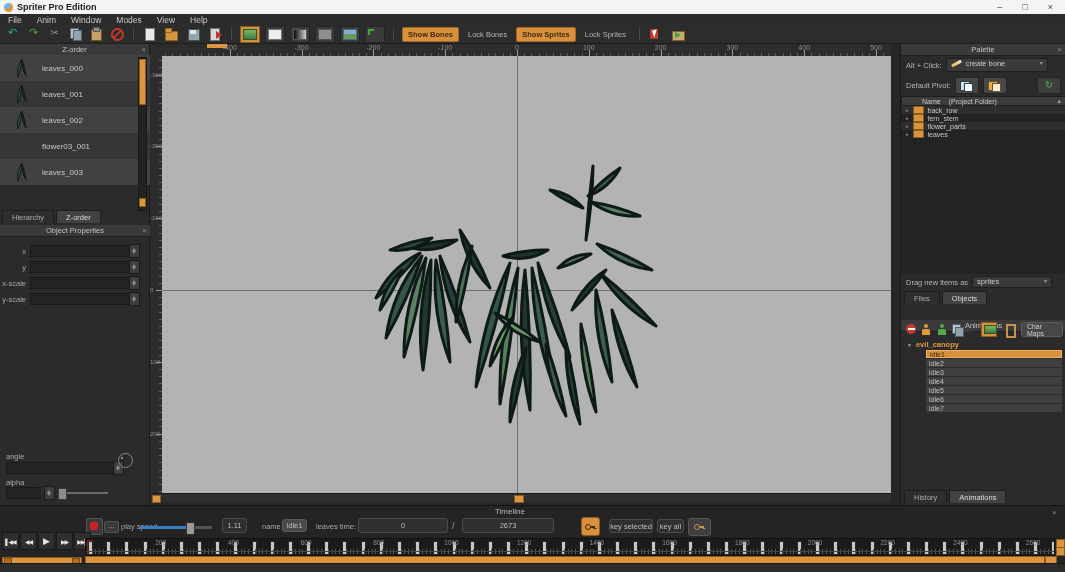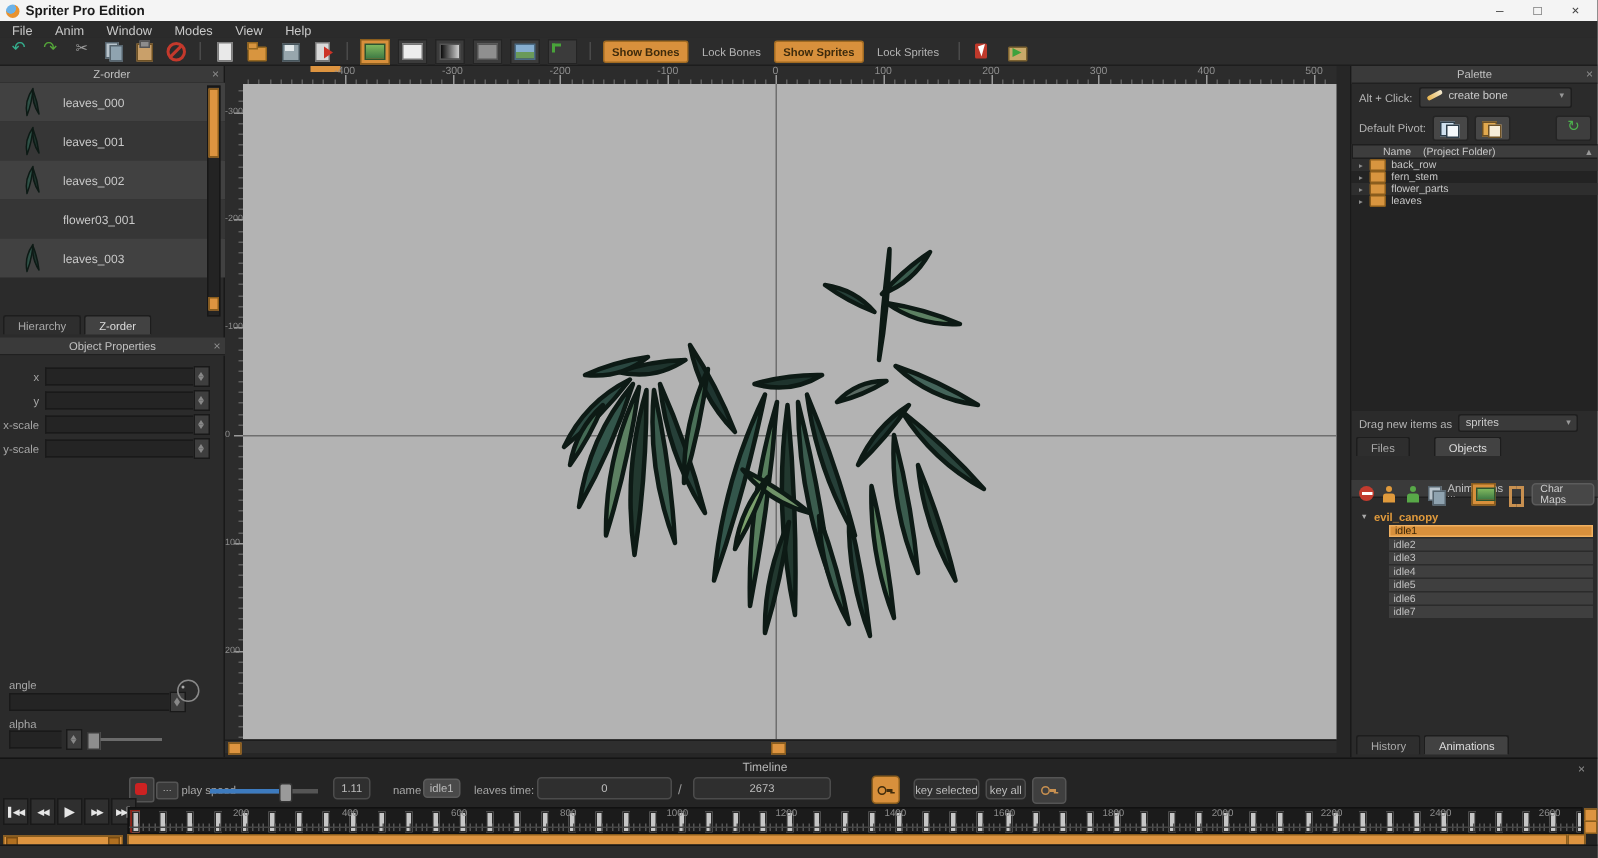--- a/index.html
+++ b/index.html
@@ -121,21 +121,21 @@
   .pv-b::before{background:#e2a94e;border-color:#6e5124}.pv-b::after{left:8px;top:5px;width:7px;height:7px;background:#f6ecd8;border:1px solid #6e5124}
   #refresh-btn{margin-left:auto;width:22px;height:15px;background:#3e3e3e;border:1px solid #242424;border-radius:2px;color:#4db04d;font-size:10px;line-height:14px;text-align:center}
   #tree-header{left:0;top:52px;width:165px;height:10px;background:#3d3d3d;border:1px solid #1e1e1e;box-sizing:border-box;display:flex;align-items:center;font-size:7px;color:#c8c8c8}
   #tree-body{left:0;top:62px;width:165px;height:168px;background:#232323}
   .tree-row{height:8px;display:flex;align-items:center;font-size:7px;color:#c6c6c6;padding-left:5px;gap:4px}
   .tree-row:nth-child(odd){background:#2e2e2e}
   .tree-caret{color:#8d8d8d;font-size:5px}
   .folder-ic{width:9px;height:6px;background:#d8953f;border:1px solid #8a5d1d;border-radius:1px}
   #drag-row{left:5px;top:232px;display:flex;align-items:center;font-size:7.5px;color:#b5b5b5}
   #drag-dd{width:80px;height:12px;margin-left:4px}
-  #pal-tabs{left:3px;top:247px;display:flex;gap:16px}
+  #pal-tabs{left:3px;top:247px;display:flex;gap:2px}
   #anim-panel-title{left:0;top:264px;width:165px}
   #anim-toolbar{left:4px;top:278px;width:158px;height:15px;display:flex;align-items:center;gap:4px}
   .aic{width:13px;height:13px;position:relative;display:inline-block}
   .aic::before,.aic::after{content:"";position:absolute}
   .ik-remove::before{left:1px;top:1px;width:10px;height:10px;background:#c23b2e;border-radius:50%}
   .ik-remove::after{left:3px;top:5px;width:7px;height:2px;background:#fff}
   .ik-person-o::before{left:4px;top:1px;width:4px;height:4px;background:#e09a3c;border-radius:50%}
   .ik-person-o::after{left:2px;top:6px;width:8px;height:6px;background:#e09a3c;border-radius:2px 2px 0 0}
   .ik-person-g::before{left:4px;top:1px;width:4px;height:4px;background:#58a848;border-radius:50%}
   .ik-person-g::after{left:2px;top:6px;width:8px;height:6px;background:#58a848;border-radius:2px 2px 0 0}

